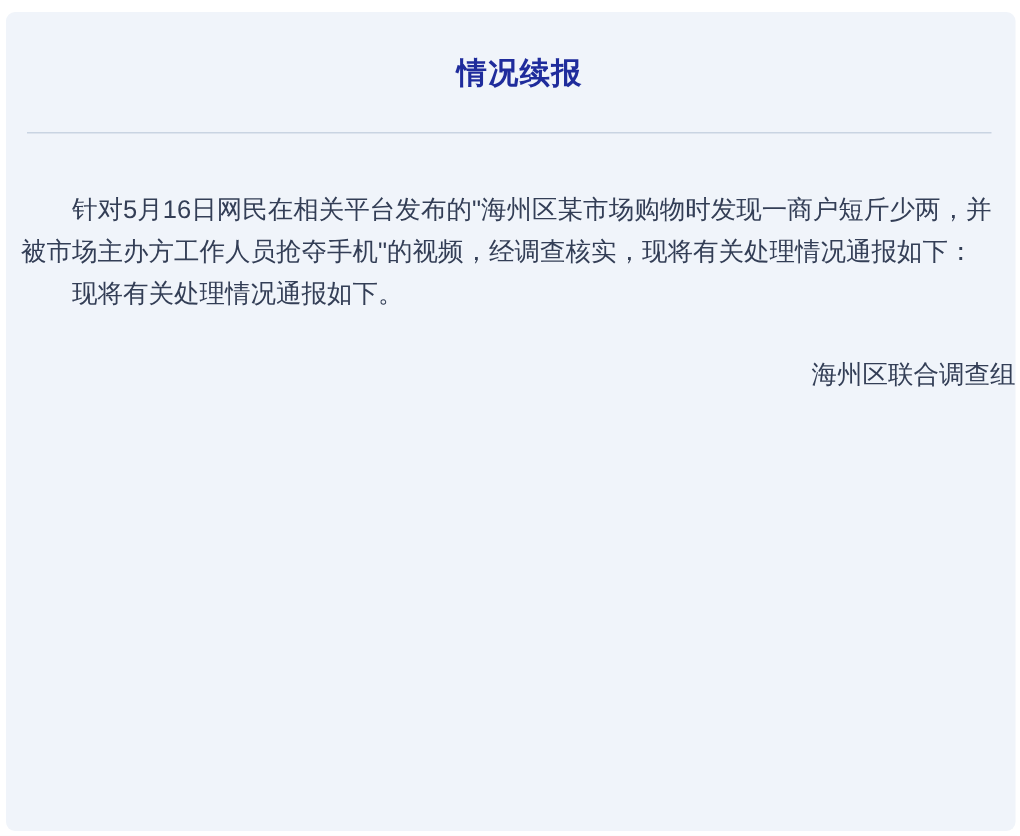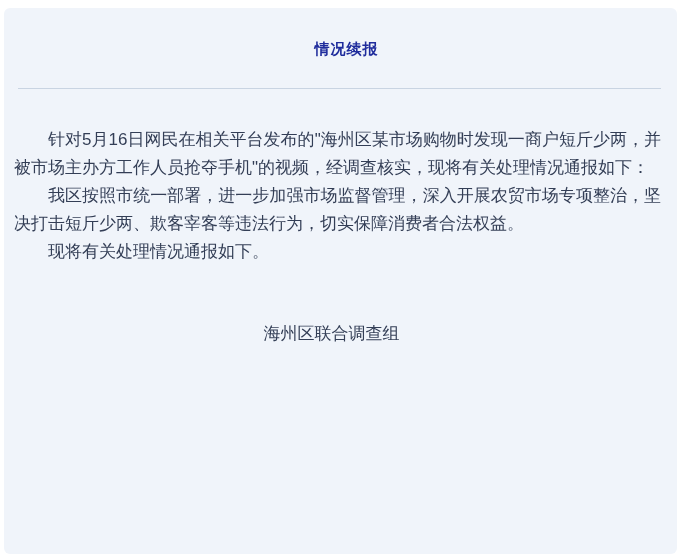--- a/index.html
+++ b/index.html
@@ -16,21 +16,21 @@
   }
   .card {
     position: absolute;
     left: 4px; top: 8px; right: 3px; bottom: 3px;
     background: #f0f4fa;
     border-radius: 6px;
   }
   .title {
     margin-top: 25px;
     text-align: center;
-    font-size: 15px;
+    font-size: 20px;
     font-weight: bold;
     letter-spacing: 1px;
     color: #1f2c9c;
     line-height: 32px;
     padding-left: 12px;
   }
   .divider {
     height: 1px;
     background: #c9d4e2;
     margin: 23px 16px 0 14px;
@@ -40,37 +40,35 @@
     padding: 0 16px 0 10px;
     color: #333e56;
     font-size: 17px;
     line-height: 28px;
     text-align: justify;
   }
   .body-text p {
     text-indent: 2em;
   }
   .sign-block {
-    margin-top: 52px;
-    padding-right: 18px;
-    text-align: center;
+    margin-top: 24px;
+    text-align: right;
     color: #333e56;
     font-size: 17px;
     line-height: 31px;
   }
 </style>
 </head>
 <body>
 
 <div class="page">
   <div class="card">
     <h1 class="title">情况续报</h1>
     <div class="divider"></div>
     <div class="body-text">
       <p>针对5月16日网民在相关平台发布的"海州区某市场购物时发现一商户短斤少两，并被市场主办方工作人员抢夺手机"的视频，经调查核实，现将有关处理情况通报如下：</p>
-      <p>我区按照市统一部署，进一步加强市场监督管理，深入开展农贸市场专项整治，坚决打击短斤少两、欺客宰客等违法行为，切实保障消费者合法权益。</p>
       <p>现将有关处理情况通报如下。</p>
     </div>
     <div class="sign-block">
       <div>海州区联合调查组</div>
     </div>
   </div>
 </div>
 
 </body></html>

